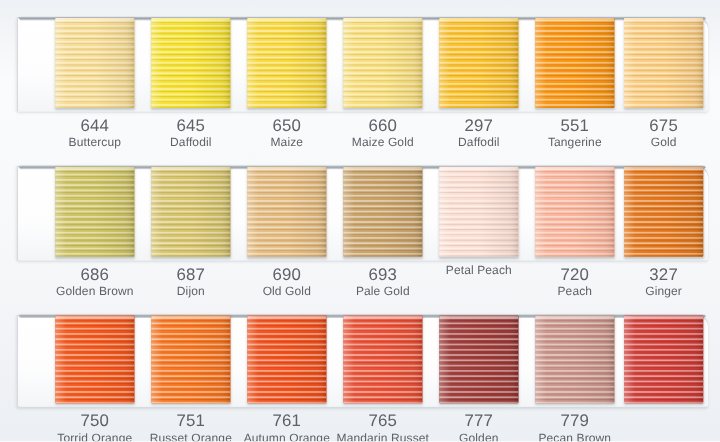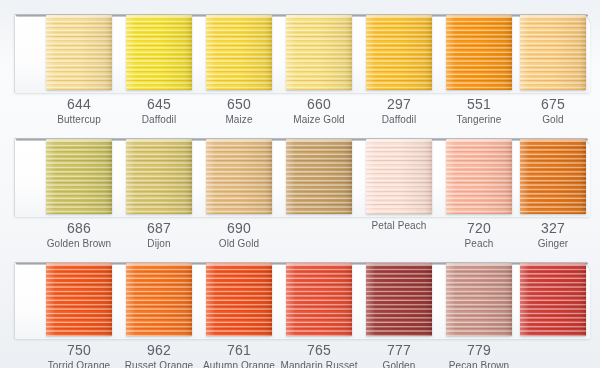--- a/index.html
+++ b/index.html
@@ -283,20 +283,24 @@
         <div class="name">Old Gold</div>
       </div>
 
       <div class="swatch" style="left: 286px; width: 66px;">
         <div class="ribbon" style="background: rgb(200, 161, 103); box-shadow: rgba(90, 95, 100, 0.3) 0px 1px 2px, rgb(173, 135, 80) -3px 0px 4px -2px inset;">
           <div class="ribs"></div>
           <div class="shade"></div>
           <div class="fold"></div>
         </div>
       </div>
+      <div class="caption" style="left: 271px;">
+        <div class="code">693</div>
+        <div class="name">Pale Gold</div>
+      </div>
 
       <div class="swatch" style="left: 366px; width: 66px;">
         <div class="ribbon" style="background: rgb(252, 222, 210); box-shadow: rgba(90, 95, 100, 0.3) 0px 1px 2px, rgb(243, 197, 180) -3px 0px 4px -2px inset;">
           <div class="ribs"></div>
           <div class="shade"></div>
           <div class="fold"></div>
         </div>
       </div>
       <div class="caption" style="left: 351px;">
         <div class="name">Petal Peach</div>
@@ -347,21 +351,21 @@
       </div>
 
       <div class="swatch" style="left: 126px; width: 66px;">
         <div class="ribbon" style="background: rgb(247, 115, 29); box-shadow: rgba(90, 95, 100, 0.3) 0px 1px 2px, rgb(221, 94, 15) -3px 0px 4px -2px inset;">
           <div class="ribs"></div>
           <div class="shade"></div>
           <div class="fold"></div>
         </div>
       </div>
       <div class="caption" style="left: 111px;">
-        <div class="code">962</div>
+        <div class="code">751</div>
         <div class="name">Russet Orange</div>
       </div>
 
       <div class="swatch" style="left: 206px; width: 66px;">
         <div class="ribbon" style="background: rgb(241, 80, 27); box-shadow: rgba(90, 95, 100, 0.3) 0px 1px 2px, rgb(212, 61, 14) -3px 0px 4px -2px inset;">
           <div class="ribs"></div>
           <div class="shade"></div>
           <div class="fold"></div>
         </div>
       </div>

